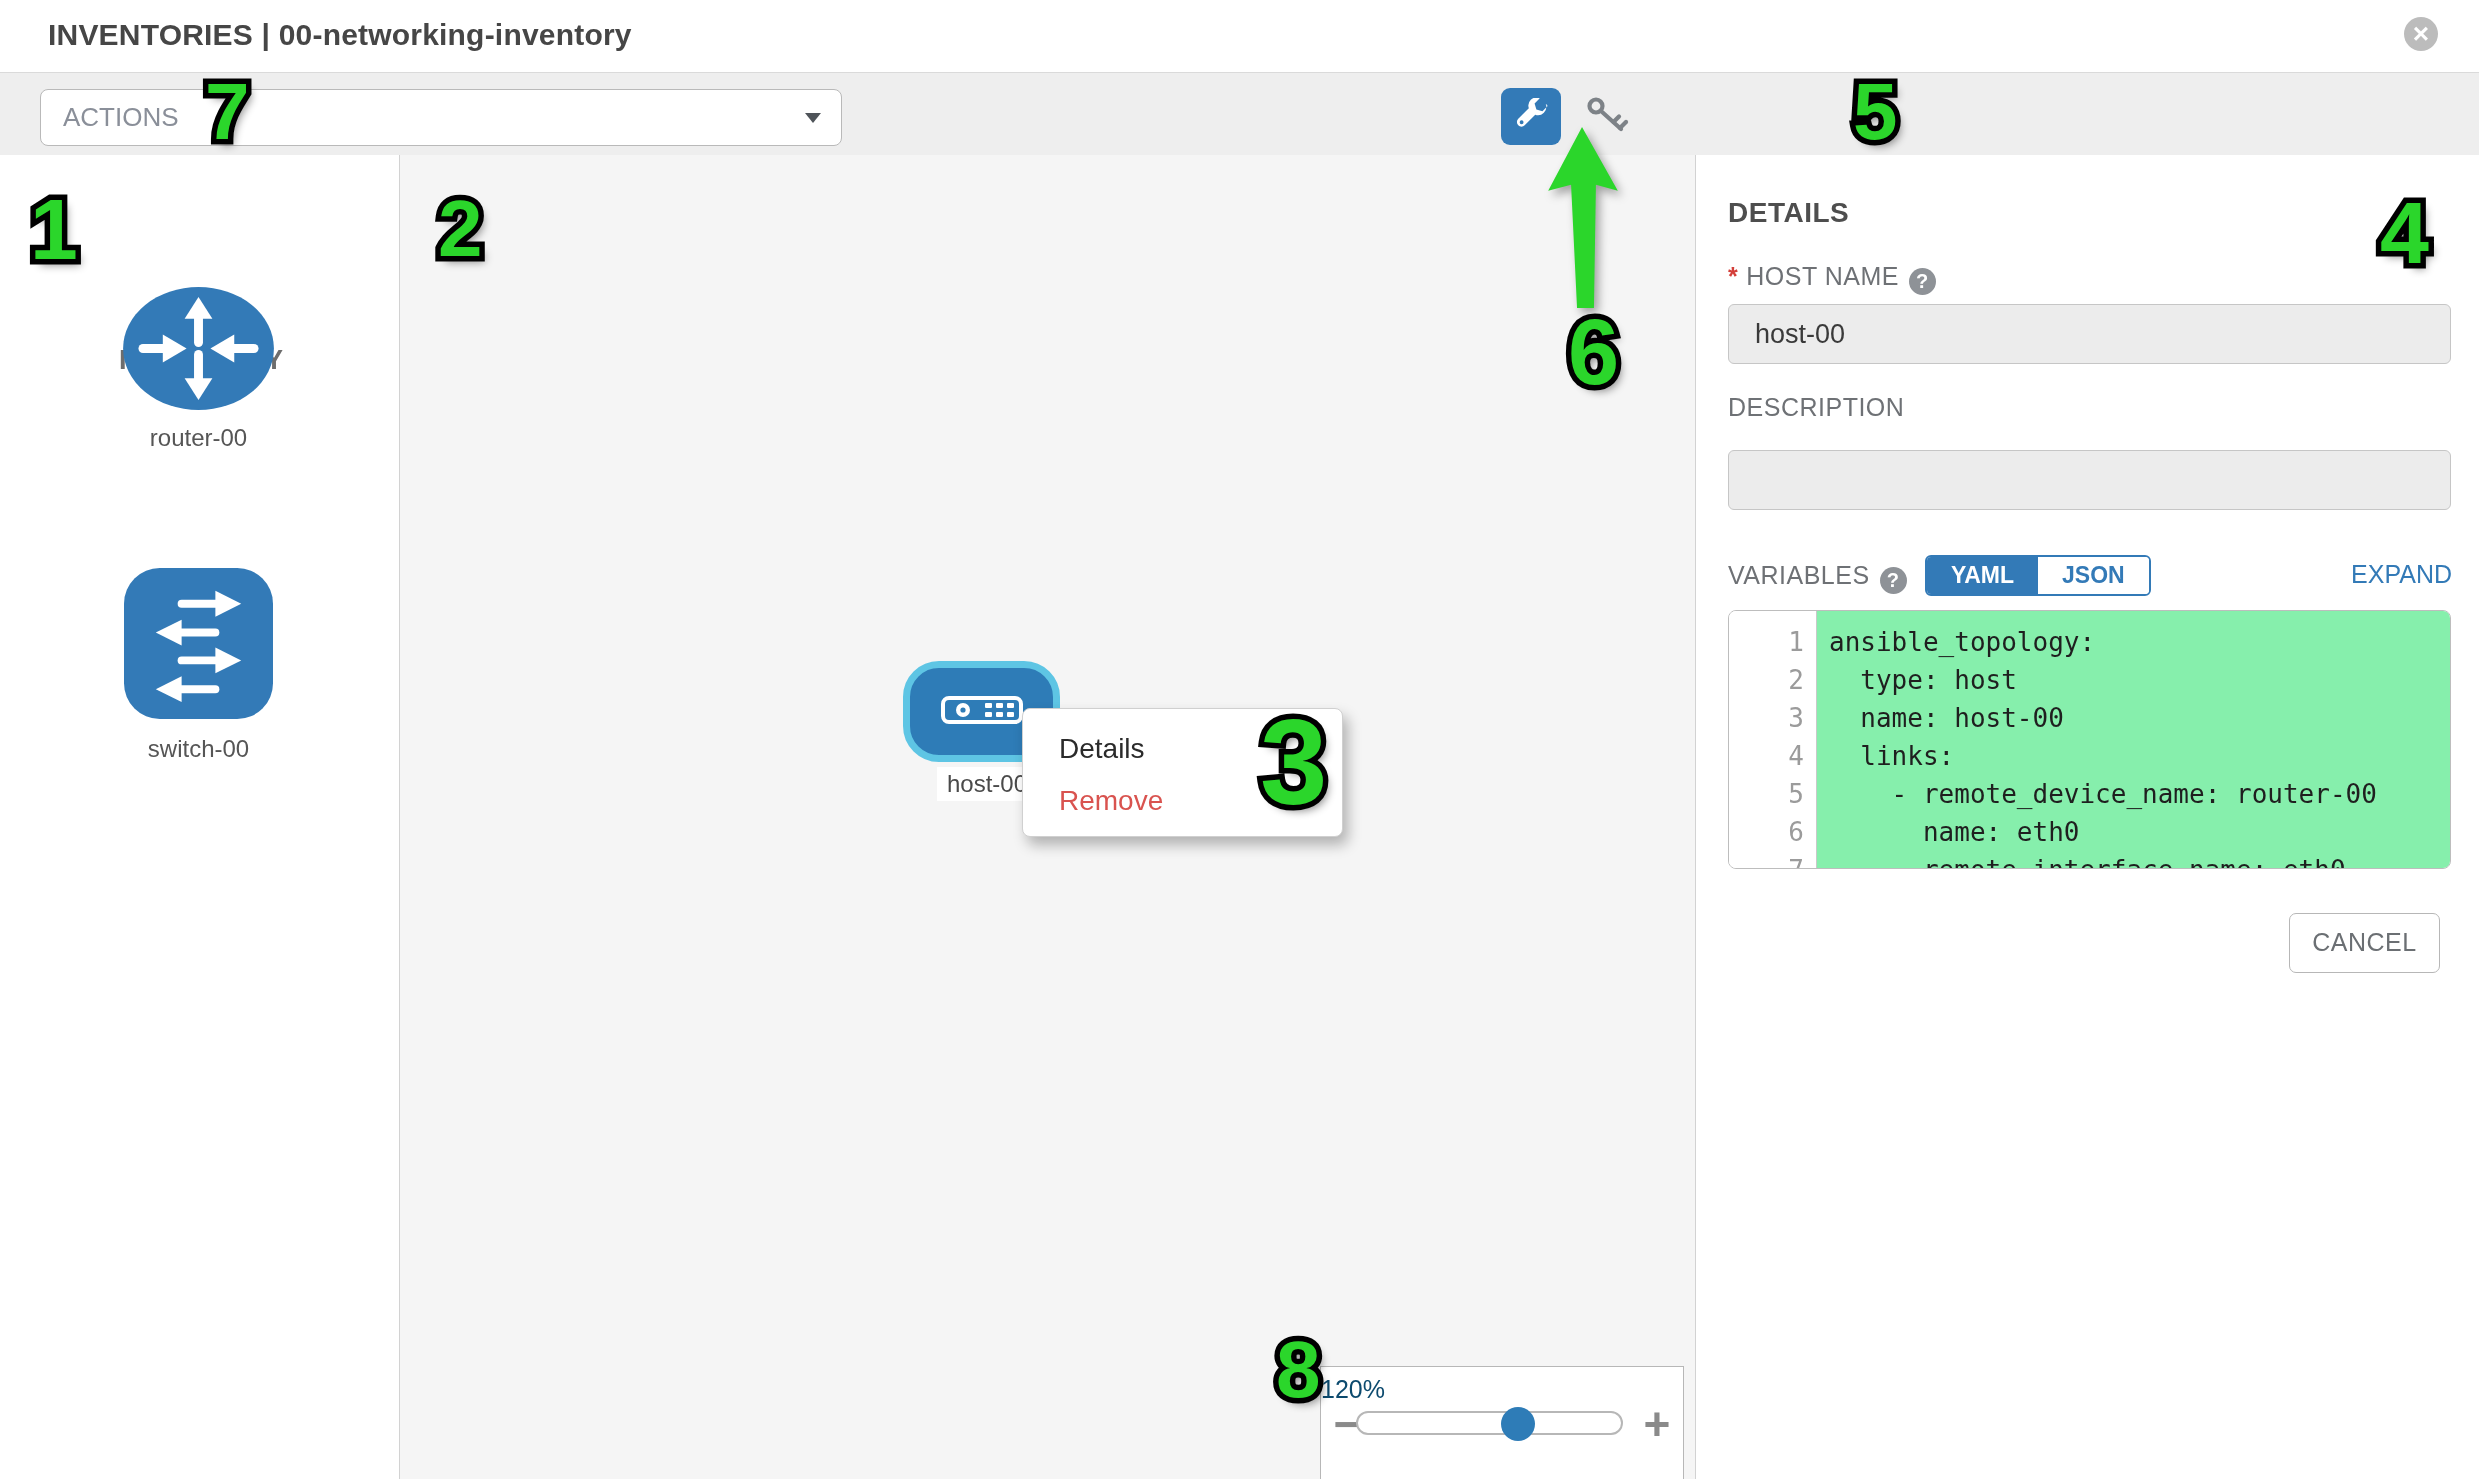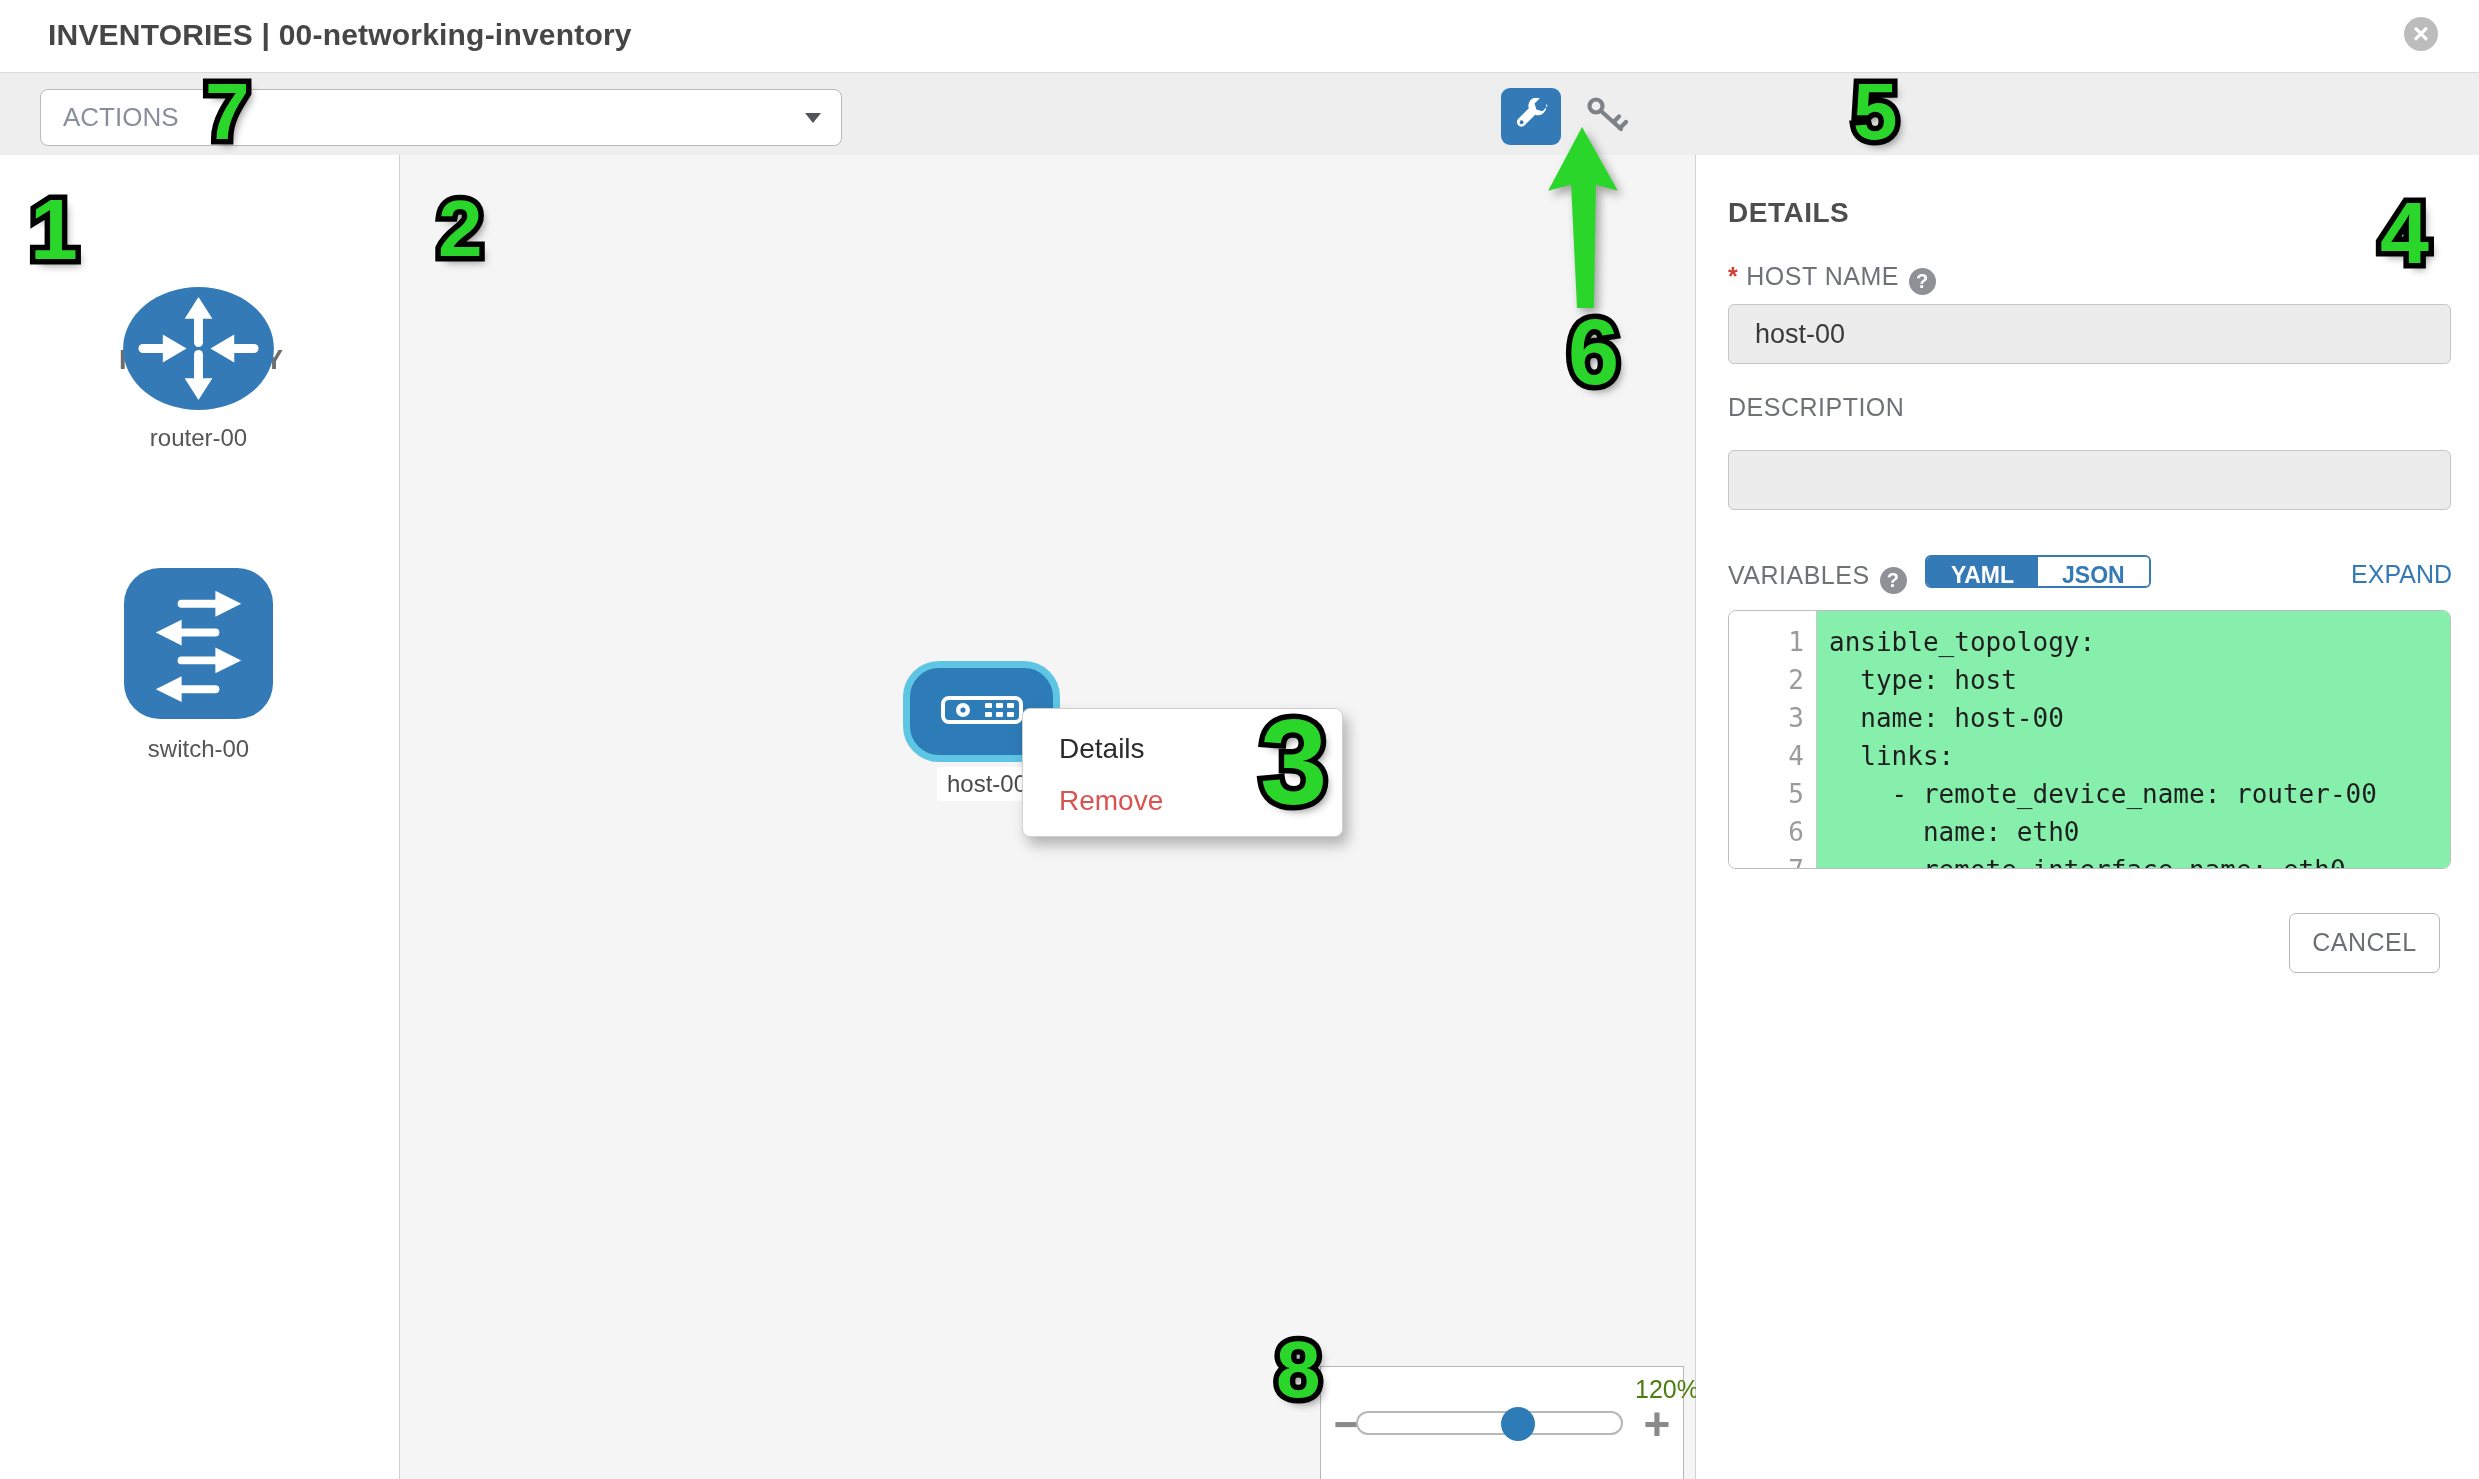--- a/index.html
+++ b/index.html
@@ -42,41 +42,41 @@
   
   #context-menu{position:absolute;left:1022px;top:708px;width:321px;height:129px;background:#fff;
                 border:1px solid #d0d0d0;border-radius:8px;box-shadow:5px 8px 14px rgba(0,0,0,.28);
                 padding-top:14px;box-sizing:border-box;}
   .menu-item{height:52px;line-height:52px;padding-left:36px;font-size:28px;cursor:pointer;}
   #menu-details{color:#2b2b2b;}
   #menu-remove{color:#d9534f;}
   
   #zoom-panel{position:absolute;left:1320px;top:1366px;width:364px;height:129px;background:#fff;
               border:1px solid #b7b7b7;box-sizing:border-box;}
-  #zoom-level{position:absolute;left:16px;top:8px;width:100%;text-align:right;font-size:25px;color:#4d7c0f;}
+  #zoom-level{position:absolute;left:0;top:8px;width:100%;text-align:left;font-size:25px;color:#0c4a6e;}
   #zoom-minus{position:absolute;left:6px;top:30px;width:40px;text-align:center;font-size:46px;font-weight:bold;color:#8a8a8a;cursor:pointer;}
   #zoom-plus{position:absolute;left:316px;top:30px;width:40px;text-align:center;font-size:46px;font-weight:bold;color:#8a8a8a;cursor:pointer;}
   #zoom-track{position:absolute;left:35px;top:44px;width:267px;height:24px;background:#fff;
               border:2px solid #b7b7b7;border-radius:14px;box-sizing:border-box;cursor:pointer;}
   #zoom-thumb{position:absolute;left:143px;top:-6px;width:34px;height:34px;border-radius:50%;background:#2e7cb7;cursor:grab;}
   
   #details-title{position:absolute;left:1728px;top:197px;font-size:28px;font-weight:bold;color:#4e4e4e;letter-spacing:0.5px;}
   .field-label{position:absolute;font-size:25px;color:#6e7175;letter-spacing:0.5px;}
   .req{color:#d43f3a;font-weight:bold;margin-right:8px;}
   .help-icon{display:inline-block;width:27px;height:27px;border-radius:50%;background:#8e9297;color:#fff;
              font-size:20px;font-weight:bold;text-align:center;line-height:27px;vertical-align:-3px;margin-left:10px;}
   .text-input{position:absolute;left:1728px;width:723px;height:60px;background:#ececec;border:1px solid #c6c6c6;
               border-radius:6px;box-sizing:border-box;padding:0 26px;font-size:27px;color:#3a3a3a;
               font-family:"Liberation Sans",sans-serif;}
   #hostname-input{top:304px;}
   #description-input{top:450px;}
   #hostname-label{left:1728px;top:262px;}
   #description-label{left:1728px;top:393px;}
   #variables-label{left:1728px;top:561px;}
-  #format-toggle{position:absolute;left:1925px;top:555px;height:33px;border:2px solid #337ab7;border-radius:6px;
+  #format-toggle{position:absolute;left:1925px;top:555px;height:41px;border:2px solid #337ab7;border-radius:6px;
                  display:flex;overflow:hidden;box-sizing:border-box;background:#fff;}
   .toggle-seg{font-size:23px;font-weight:bold;line-height:37px;padding:0 24px;cursor:pointer;}
   #yaml-seg{background:#337ab7;color:#fff;}
   #json-seg{background:#fff;color:#337ab7;}
   #expand-link{position:absolute;left:2253px;top:560px;width:199px;text-align:right;font-size:25px;color:#337ab7;cursor:pointer;}
   
   #editor{position:absolute;left:1728px;top:610px;width:723px;height:259px;border:1px solid #bdbdbd;border-radius:8px;
           overflow:hidden;background:#fff;box-sizing:border-box;}
   .code-row{display:flex;height:38px;}
   .gutter{width:88px;flex:0 0 88px;text-align:right;padding-right:12px;box-sizing:border-box;

